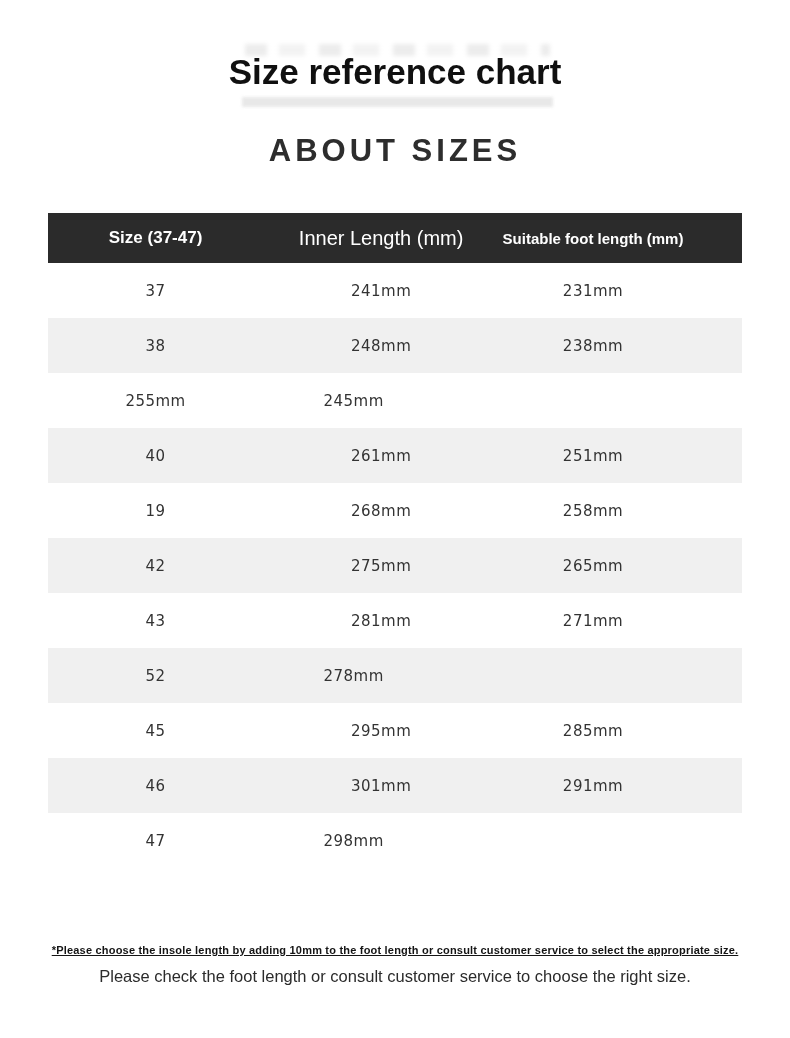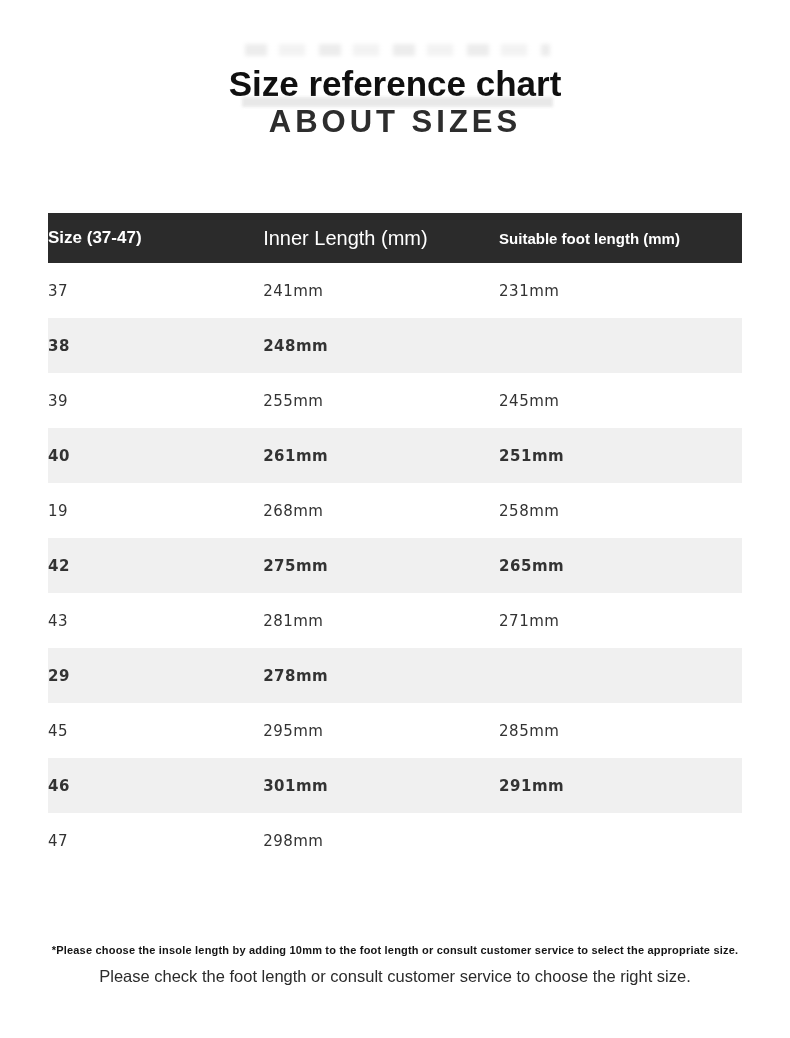--- a/index.html
+++ b/index.html
@@ -23,64 +23,64 @@
   .ghost-under-title {
     position: absolute; top: 97px; left: 242px; width: 311px; height: 10px;
     background: #d7d7d7; opacity: 0.55; filter: blur(1.5px);
   }
 
   .page-title {
     position: absolute; top: 52px; left: 0; width: 100%;
     text-align: center;
     font-size: 35px; font-weight: 700; letter-spacing: 0px;
     color: #101010;
-    margin-top: 12px;
   }
   .page-subtitle {
-    position: absolute; top: 104px; left: 0; width: 100%;
+    position: absolute; top: 133px; left: 0; width: 100%;
     text-align: center;
     font-size: 31px; font-weight: 800; letter-spacing: 4px;
     color: #2d2d2d;
   }
 
   .size-table {
     position: absolute; top: 213px; left: 48px; width: 694px;
   }
   .trow {
     display: grid;
     grid-template-columns: 31% 34% 35%;
     align-items: center;
     width: 100%;
   }
   .thead {
     height: 50px;
     background: var(--header-bg, #2b2b2b);
     color: #ffffff;
   }
-  .tcell { text-align: left; }
+  .tcell { text-align: center; }
   .thead .col1 { font-size: 17px; font-weight: 700; }
   .thead .col2 { font-size: 20px; font-weight: 400; }
   .thead .col3 { font-size: 15px; font-weight: 700; }
   .col3 { padding-right: 55px; }
 
   .tbody .trow {
     height: 55px;
     font-family: "DejaVu Sans", sans-serif;
     font-size: 15px;
     font-weight: 400;
     color: var(--row-text, #333333);
     letter-spacing: 0.5px;
   }
-  .tbody .trow.striped { background: var(--stripe-bg, #f0f0f0); font-weight: bold; }
+  .tbody .trow.striped { background: var(--stripe-bg, #f0f0f0); }
 
   .note-primary {
     position: absolute; top: 944px; left: 0; width: 100%;
     text-align: center;
     font-size: 11px; font-weight: 700; letter-spacing: 0.2px;
     color: #141414;
+    text-decoration: underline;
   }
   .note-secondary {
     position: absolute; top: 967px; left: 0; width: 100%;
     text-align: center;
     font-size: 16.5px; font-weight: 400;
     color: #2b2b2b;
   }
 </style>
 </head>
 <body>
@@ -103,23 +103,23 @@
     </div>
     <div class="tbody">
         <div class="trow">
           <div class="tcell col1">37</div>
           <div class="tcell col2">241mm</div>
           <div class="tcell col3">231mm</div>
         </div>
         <div class="trow striped">
           <div class="tcell col1">38</div>
           <div class="tcell col2">248mm</div>
+          <div class="tcell col3">238mm</div>
         </div>
         <div class="trow">
-          <div class="tcell col1">39</div>
           <div class="tcell col2">255mm</div>
           <div class="tcell col3">245mm</div>
         </div>
         <div class="trow striped">
           <div class="tcell col1">40</div>
           <div class="tcell col2">261mm</div>
           <div class="tcell col3">251mm</div>
         </div>
         <div class="trow">
           <div class="tcell col1">19</div>
@@ -130,21 +130,21 @@
           <div class="tcell col1">42</div>
           <div class="tcell col2">275mm</div>
           <div class="tcell col3">265mm</div>
         </div>
         <div class="trow">
           <div class="tcell col1">43</div>
           <div class="tcell col2">281mm</div>
           <div class="tcell col3">271mm</div>
         </div>
         <div class="trow striped">
-          <div class="tcell col1">29</div>
+          <div class="tcell col1">52</div>
           <div class="tcell col3">278mm</div>
         </div>
         <div class="trow">
           <div class="tcell col1">45</div>
           <div class="tcell col2">295mm</div>
           <div class="tcell col3">285mm</div>
         </div>
         <div class="trow striped">
           <div class="tcell col1">46</div>
           <div class="tcell col2">301mm</div>

